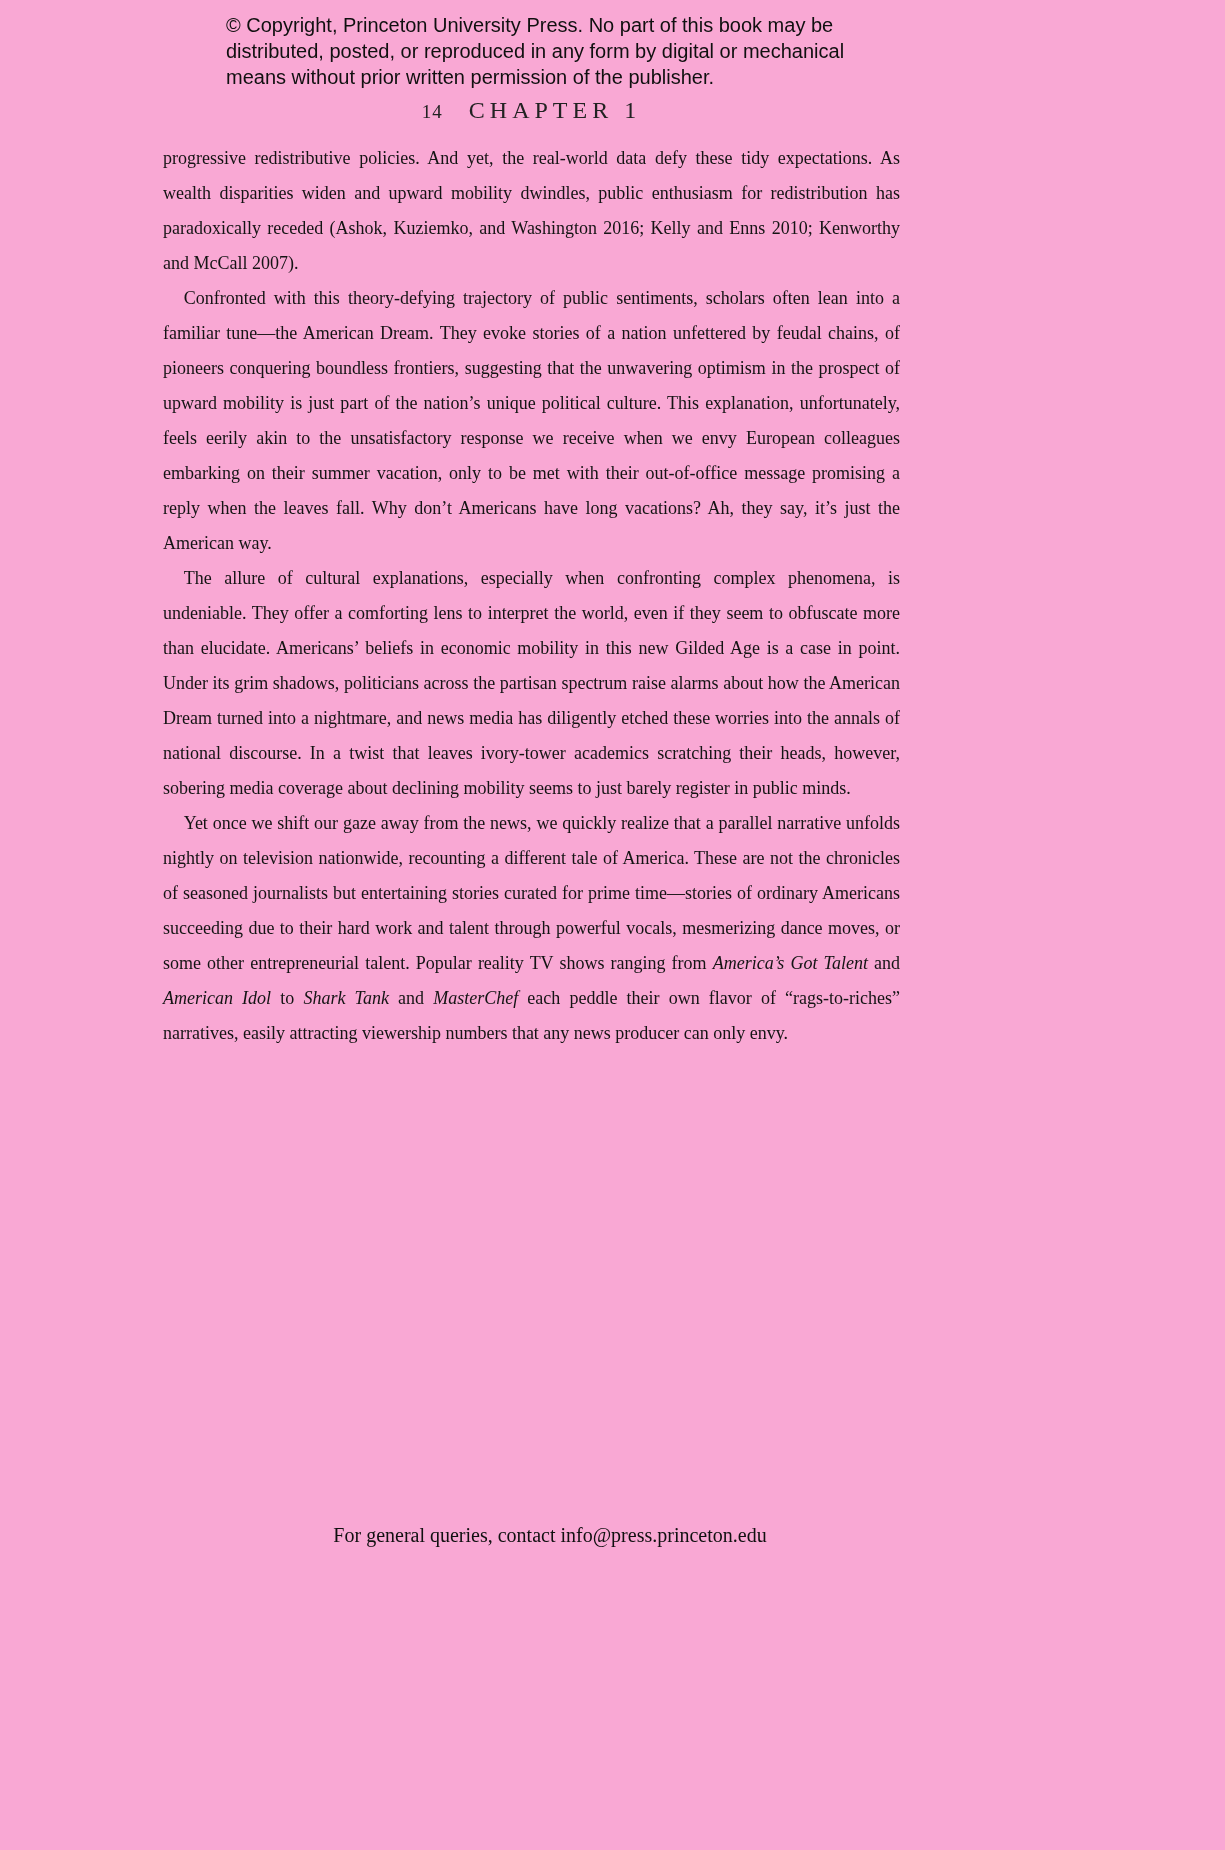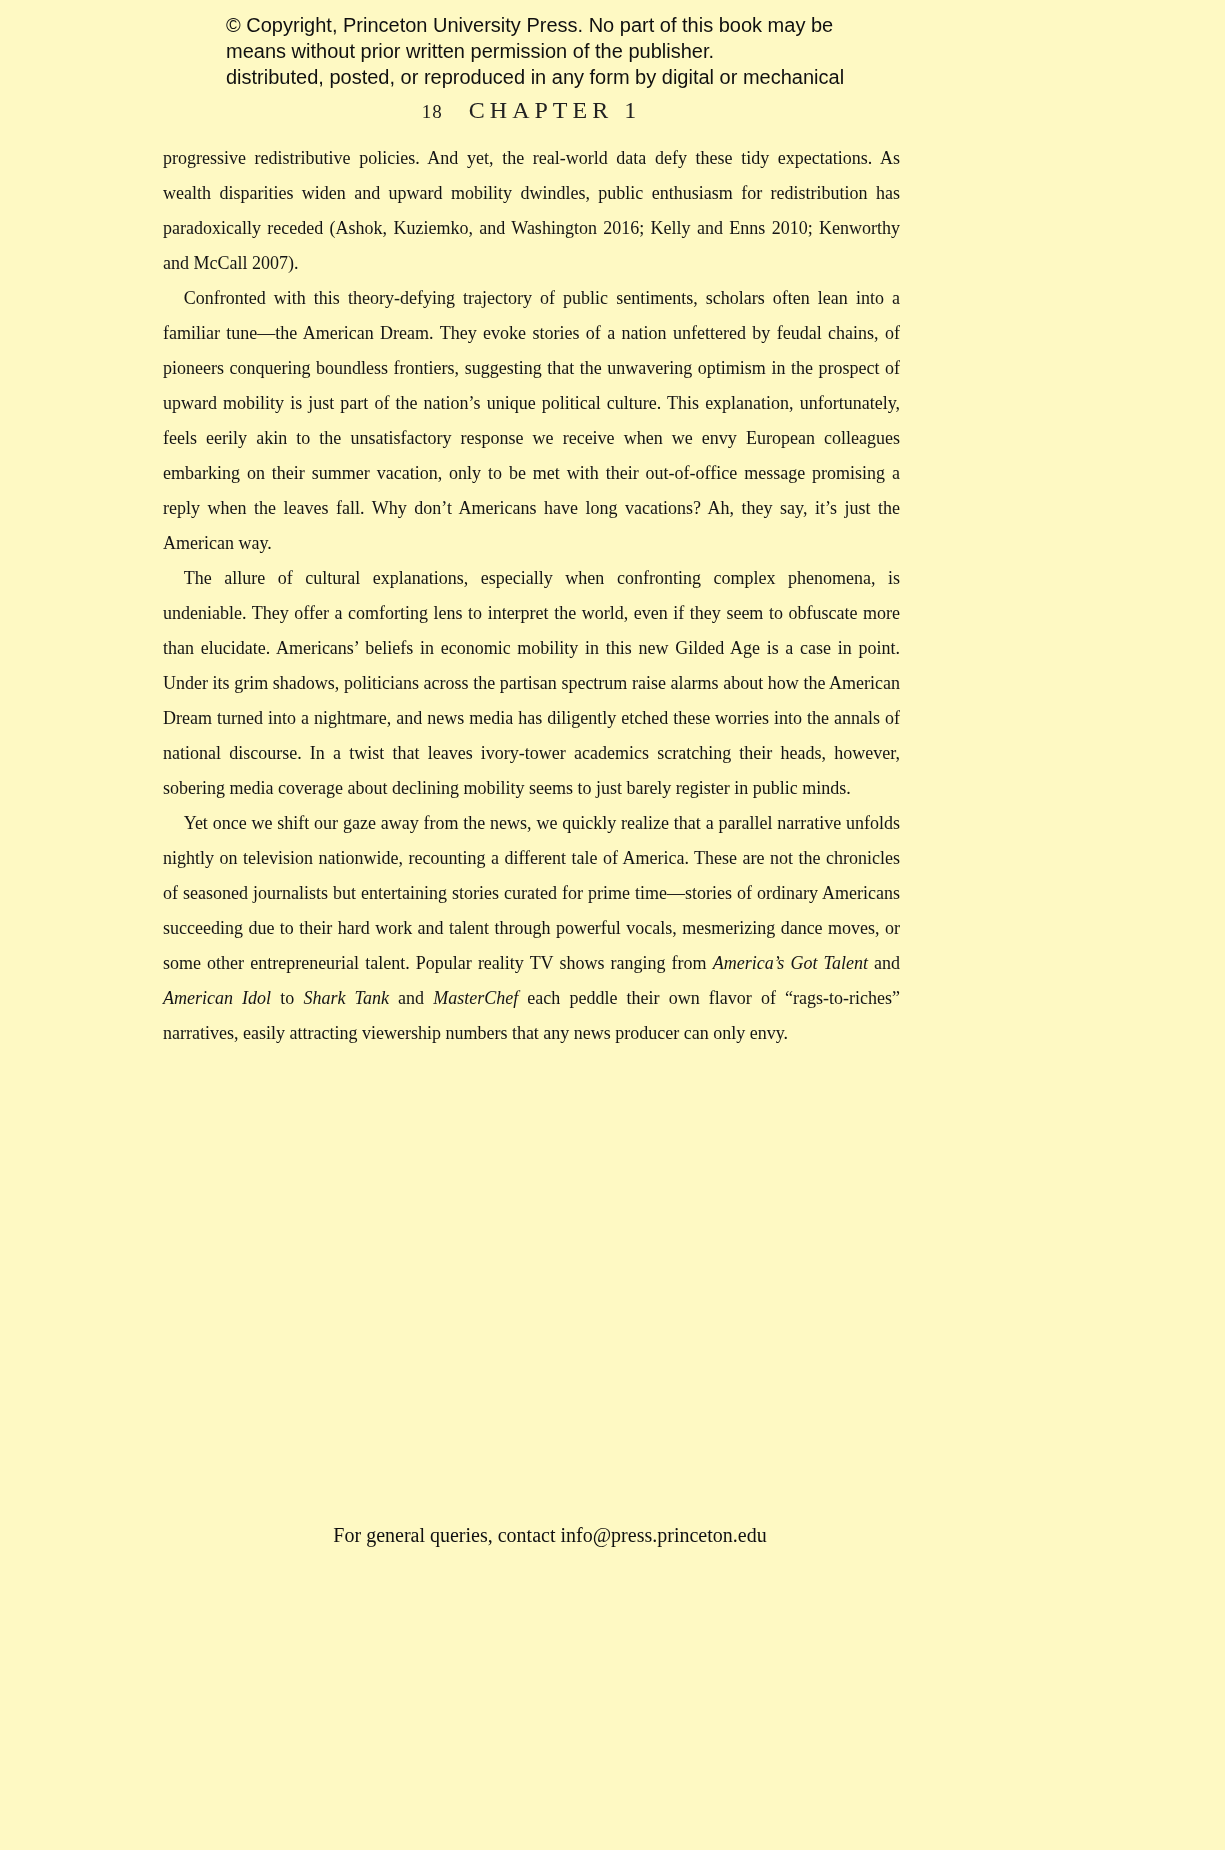--- a/index.html
+++ b/index.html
@@ -4,21 +4,21 @@
 <style>
   html, body {
     margin: 0;
     padding: 0;
     background: #ffffff;
   }
   .page {
     position: relative;
     width: 1225px;
     height: 1850px;
-    background: #fef9c3;
+    background: #f9a8d4;
     color: #161616;
     overflow: hidden;
   }
   
   .copyright {
     position: absolute;
     top: 12px;
     left: 226px;
     width: 640px;
     font-family: "Liberation Sans", sans-serif;
@@ -89,26 +89,26 @@
     color: #101010;
   }
 </style>
 </head>
 <body>
 
 <div class="page">
 
   <div class="copyright">
     <span class="c-line">© Copyright, Princeton University Press. No part of this book may be</span>
+    <span class="c-line">distributed, posted, or reproduced in any form by digital or mechanical</span>
     <span class="c-line">means without prior written permission of the publisher.</span>
-    <span class="c-line">distributed, posted, or reproduced in any form by digital or mechanical</span>
   </div>
 
   <div class="running-header">
-    <span class="page-num">18</span><span class="chapter">CHAPTER 1</span>
+    <span class="page-num">14</span><span class="chapter">CHAPTER 1</span>
   </div>
 
   <div class="body-text">
     <p class="no-indent"><span>progressive redistributive policies. And yet, the real-world data defy these tidy expectations. As wealth disparities widen and upward mobility dwindles, public enthusiasm for redistribution has paradoxically receded (Ashok, Kuziemko, and Washington 2016; Kelly and Enns 2010; Kenworthy and McCall 2007).</span></p>
     <p><span>Confronted with this theory-defying trajectory of public sentiments, scholars often lean into a familiar tune—the American Dream. They evoke stories of a nation unfettered by feudal chains, of pioneers conquering boundless frontiers, suggesting that the unwavering optimism in the prospect of upward mobility is just part of the nation’s unique political culture. This explanation, unfortunately, feels eerily akin to the unsatisfactory response we receive when we envy European colleagues embarking on their summer vacation, only to be met with their out-of-office message promising a reply when the leaves fall. Why don’t Americans have long vacations? Ah, they say, it’s just the American way.</span></p>
     <p><span>The allure of cultural explanations, especially when confronting complex phenomena, is undeniable. They offer a comforting lens to interpret the world, even if they seem to obfuscate more than elucidate. Americans’ beliefs in economic mobility in this new Gilded Age is a case in point. Under its grim shadows, politicians across the partisan spectrum raise alarms about how the American Dream turned into a nightmare, and news media has diligently etched these worries into the annals of national discourse. In a twist that leaves ivory-tower academics scratching their heads, however, sobering media coverage about declining mobility seems to just barely register in public minds.</span></p>
     <p><span>Yet once we shift our gaze away from the news, we quickly realize that a parallel narrative unfolds nightly on television nationwide, recounting a different tale of America. These are not the chronicles of seasoned journalists but entertaining stories curated for prime time—stories of ordinary Americans succeeding due to their hard work and talent through powerful vocals, mesmerizing dance moves, or some other entrepreneurial talent. Popular reality TV shows ranging from </span><i class="title">America’s Got Talent</i><span> and </span><i class="title">American Idol</i><span> to </span><i class="title">Shark Tank</i><span> and </span><i class="title">MasterChef</i><span> each peddle their own flavor of “rags-to-riches” narratives, easily attracting viewership numbers that any news producer can only envy.</span></p>
   </div>
 
   <div class="page-footer">

